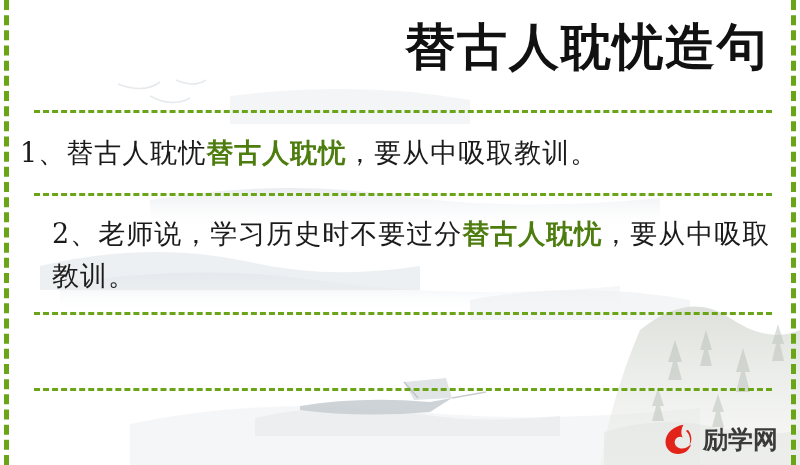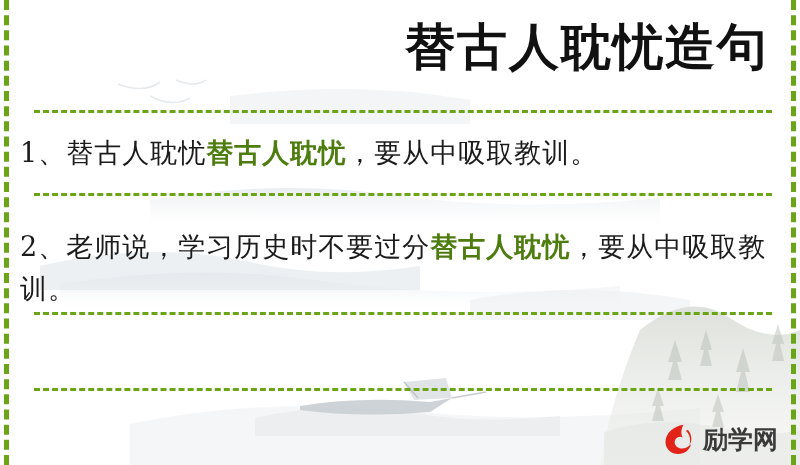--- a/index.html
+++ b/index.html
@@ -80,21 +80,21 @@
     left: 20px;
     right: 26px;
     z-index: 4;
     font-family: "DejaVu Serif", "Liberation Serif", serif;
     font-size: 27px;
     line-height: 42px;
     color: #1b1b1b;
     letter-spacing: 1px;
   }
   .s1 { top: 132px; }
-  .s2 { top: 226px; }
+  .s2 { top: 213px; margin-left: 32px; }
   .s3 { top: 332px; }
 
   .kw {
     color: #4d7c0f;
     font-weight: bold;
   }
 
   
   .logo {
     position: absolute;

